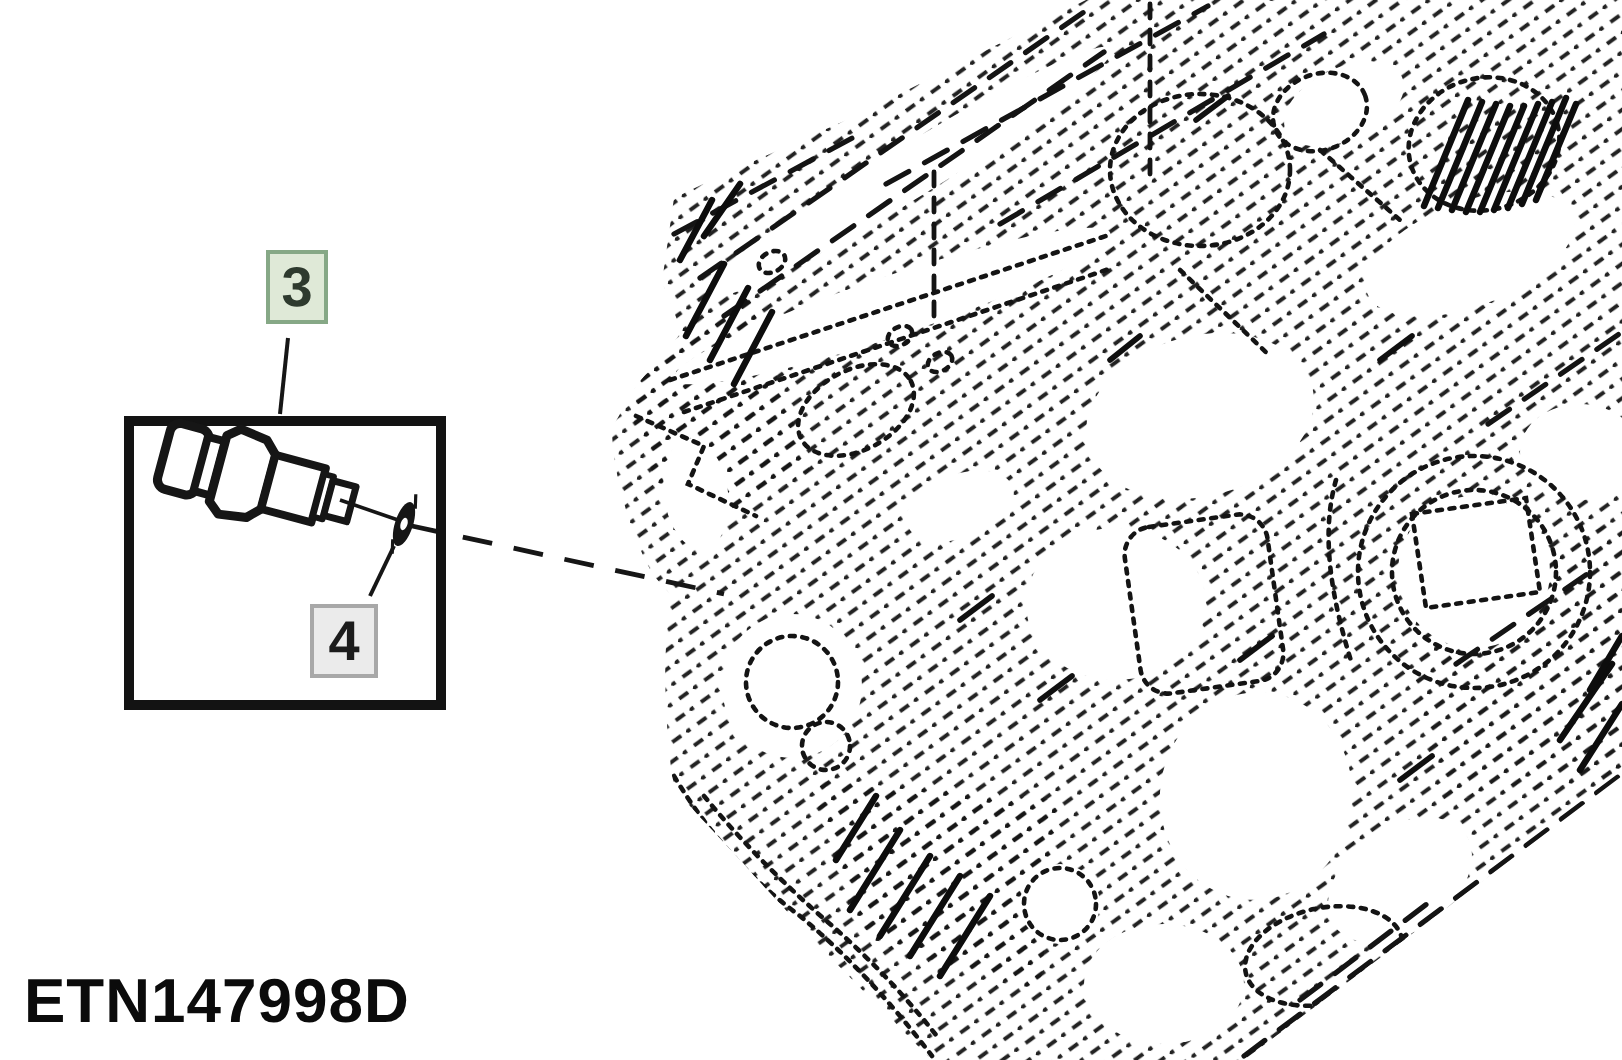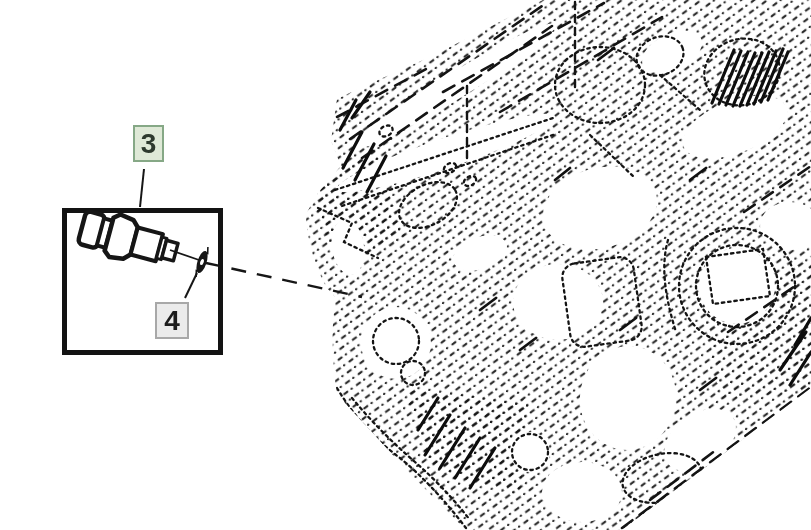--- a/index.html
+++ b/index.html
@@ -175,14 +175,15 @@
       <line x1="1" y1="-16" x2="3" y2="-9" stroke="#161616" stroke-width="1.6"></line>
       <line x1="-1" y1="16" x2="-3" y2="9" stroke="#161616" stroke-width="1.6"></line>
       <ellipse cx="0" cy="0" rx="4.5" ry="11.5" fill="#161616"></ellipse>
       <ellipse cx="0" cy="0" rx="1.7" ry="3.2" fill="#ffffff"></ellipse>
     </g>
   </svg>
 
   <div class="callout green">3</div>
   <div class="callout gray">4</div>
 
+  <div class="image-code">ETN147998D</div>
 
 </div>
 
 </body></html>

